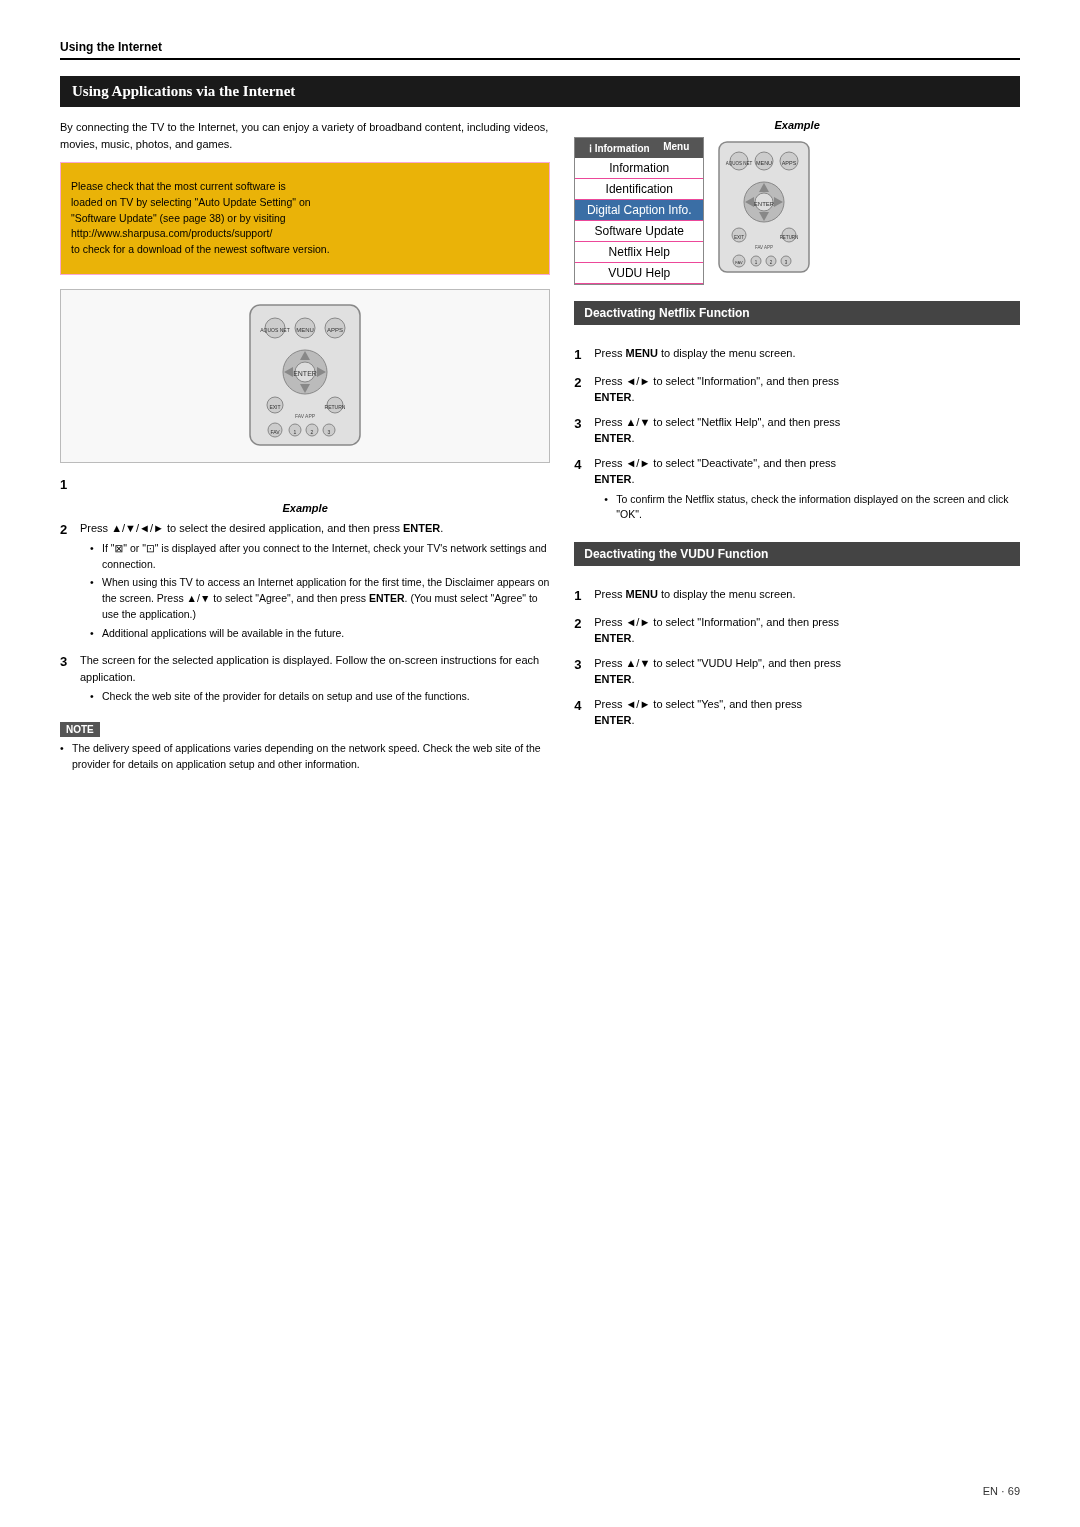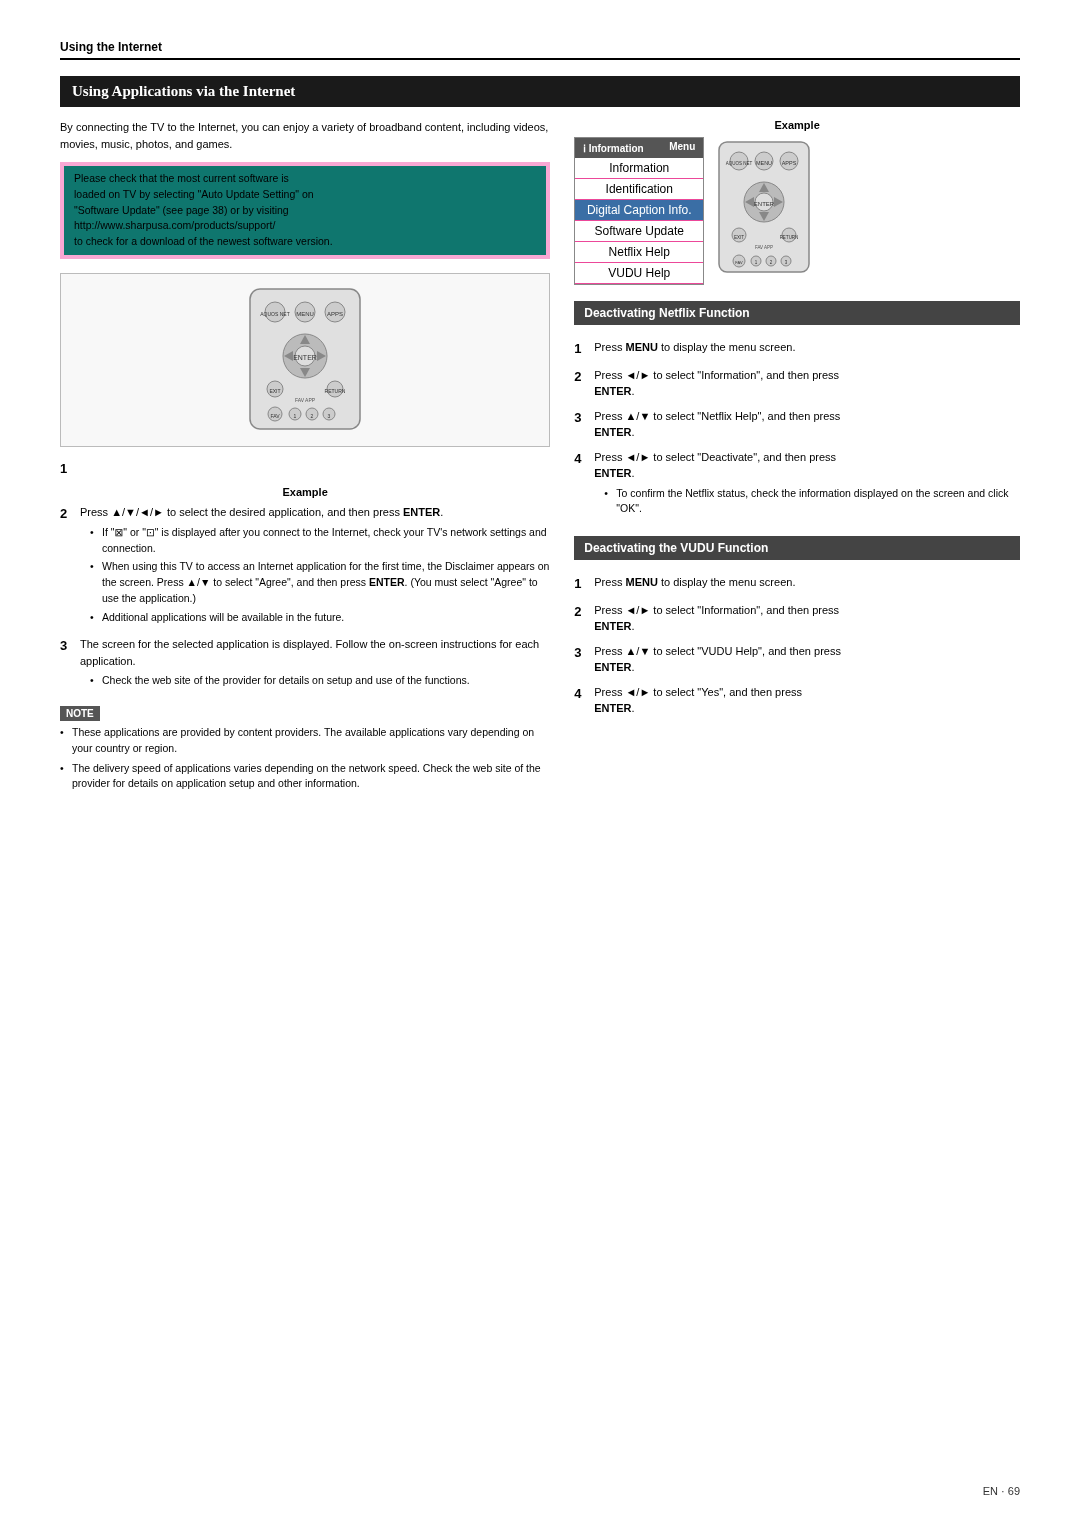--- a/index.html
+++ b/index.html
@@ -41,26 +41,26 @@
     }
     .right-col {
       flex: 1;
     }
     .intro-text {
       font-size: 11px;
       line-height: 1.5;
       margin-bottom: 10px;
     }
     .note-box {
-      border: 4px solid #f9a8d4;
-      padding: 5px 10px;
+      border: 1px solid #f9a8d4;
+      padding: 16px 10px;
       font-size: 10.5px;
       line-height: 1.5;
       margin-bottom: 14px;
-      background: #0f766e;
+      background: #eab308;
     }
     .remote-diagram {
       border: 1px solid #bbb;
       padding: 10px;
       text-align: center;
       margin-bottom: 12px;
       background: #f8f8f8;
     }
     .remote-svg {
       width: 130px;
@@ -97,20 +97,21 @@
     .bullet-list li::before {
       content: "•";
       position: absolute;
       left: 0;
     }
     .example-label {
       font-size: 11px;
       font-weight: bold;
       text-align: center;
       margin-bottom: 6px;
+      font-style: italic;
     }
     .app-example-box {
       border: 2px solid #888;
       padding: 10px 14px;
       display: flex;
       align-items: center;
       justify-content: space-around;
       margin-bottom: 12px;
       background: #f0f0f0;
       border-radius: 4px;
@@ -170,42 +171,42 @@
       content: "•";
       position: absolute;
       left: 0;
     }
     .section-heading {
       background: #444;
       color: #fff;
       font-size: 12px;
       font-weight: bold;
       padding: 5px 10px;
-      margin-bottom: 14px;
+      margin-bottom: 20px;
       margin-top: 16px;
     }
     .bold { font-weight: bold; }
     .example-right {
       margin-bottom: 14px;
     }
     .menu-example {
       display: flex;
       gap: 10px;
       align-items: flex-start;
     }
     .menu-list-box {
       border: 1px solid #888;
       background: #fff;
       min-width: 130px;
       font-size: 10px;
     }
     .menu-list-box .menu-header {
       background: #555;
       color: #fff;
-      padding: 3px 8px;
+      padding: 3px 14px;
       font-size: 10px;
       font-weight: bold;
       display: flex;
       justify-content: space-between;
     }
     .menu-list-box .menu-item {
       padding: 3px 8px;
       border-bottom: 1px solid #ec4899;
       font-size: 12px;
       cursor: default;
@@ -313,21 +314,20 @@
         The screen for the selected application is displayed. Follow the on-screen instructions for each application.
         <ul class="bullet-list">
           <li>Check the web site of the provider for details on setup and use of the functions.</li>
         </ul>
       </div>
     </div>
 
     <div class="note-section">
       <span class="note-label">NOTE</span>
       <ul class="note-bullets">
-        <li>These applications are provided by content providers. The available applications vary depending on your country or region.</li>
         <li>The delivery speed of applications varies depending on the network speed. Check the web site of the provider for details on application setup and other information.</li>
       </ul>
     </div>
   </div>
 
   <div class="right-col">
 
     <div class="example-right">
       <div class="example-label">Example</div>
       <div class="menu-example">

